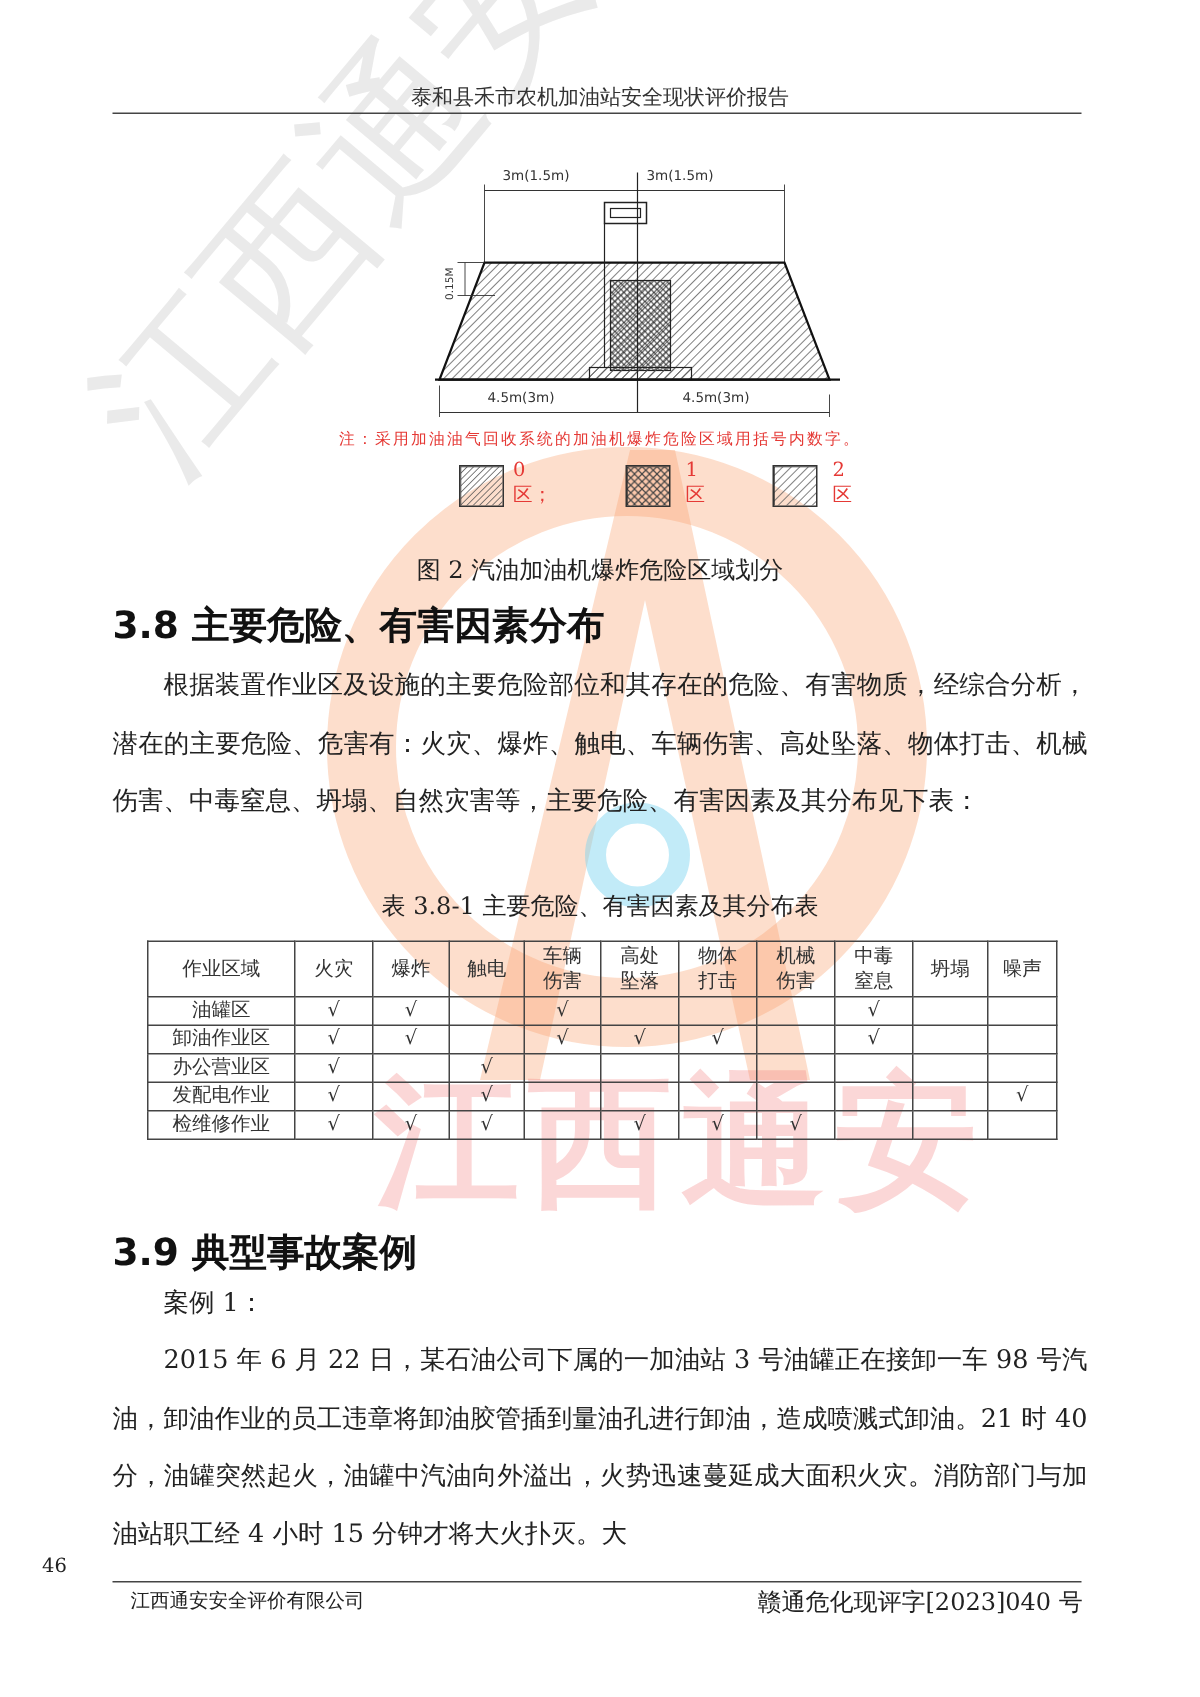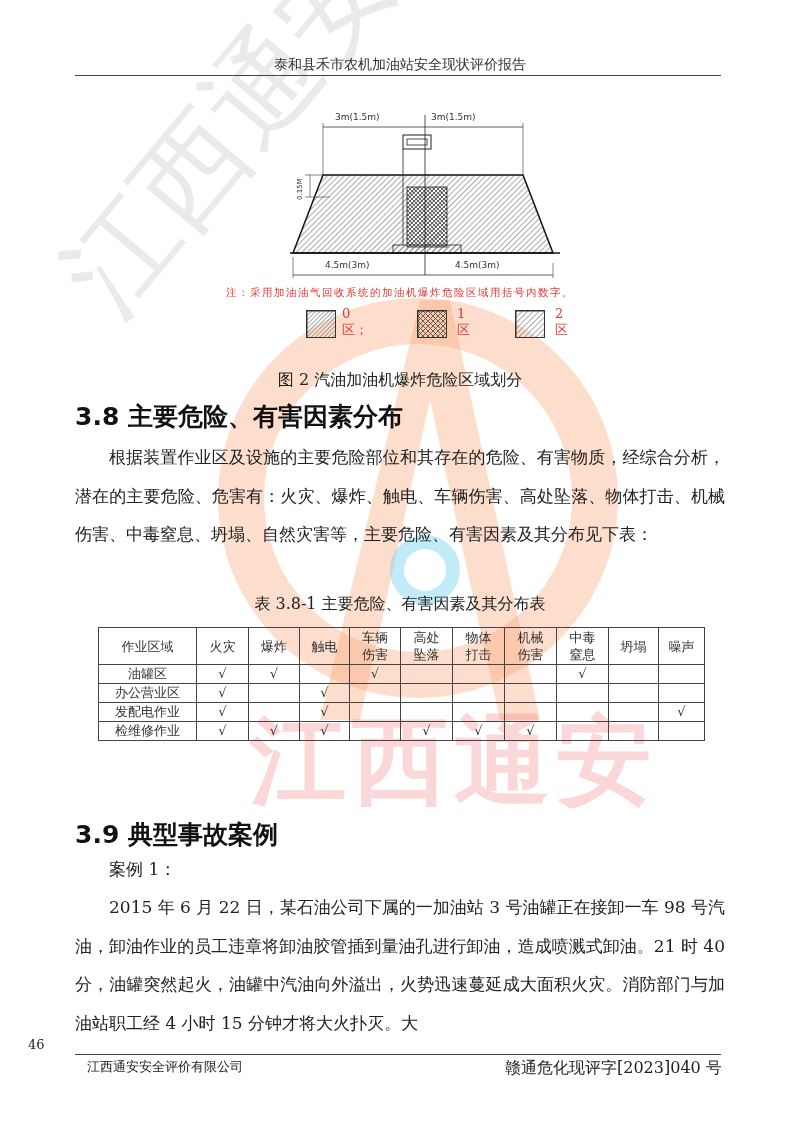--- a/index.html
+++ b/index.html
@@ -171,20 +171,33 @@
       <td></td>
       <td>√</td>
       <td></td>
       <td></td>
       <td></td>
       <td>√</td>
       <td></td>
       <td></td>
     </tr>
     <tr>
+      <td>卸油作业区</td>
+      <td>√</td>
+      <td>√</td>
+      <td></td>
+      <td>√</td>
+      <td>√</td>
+      <td>√</td>
+      <td></td>
+      <td>√</td>
+      <td></td>
+      <td></td>
+    </tr>
+    <tr>
       <td>办公营业区</td>
       <td>√</td>
       <td></td>
       <td>√</td>
       <td></td>
       <td></td>
       <td></td>
       <td></td>
       <td></td>
       <td></td>

